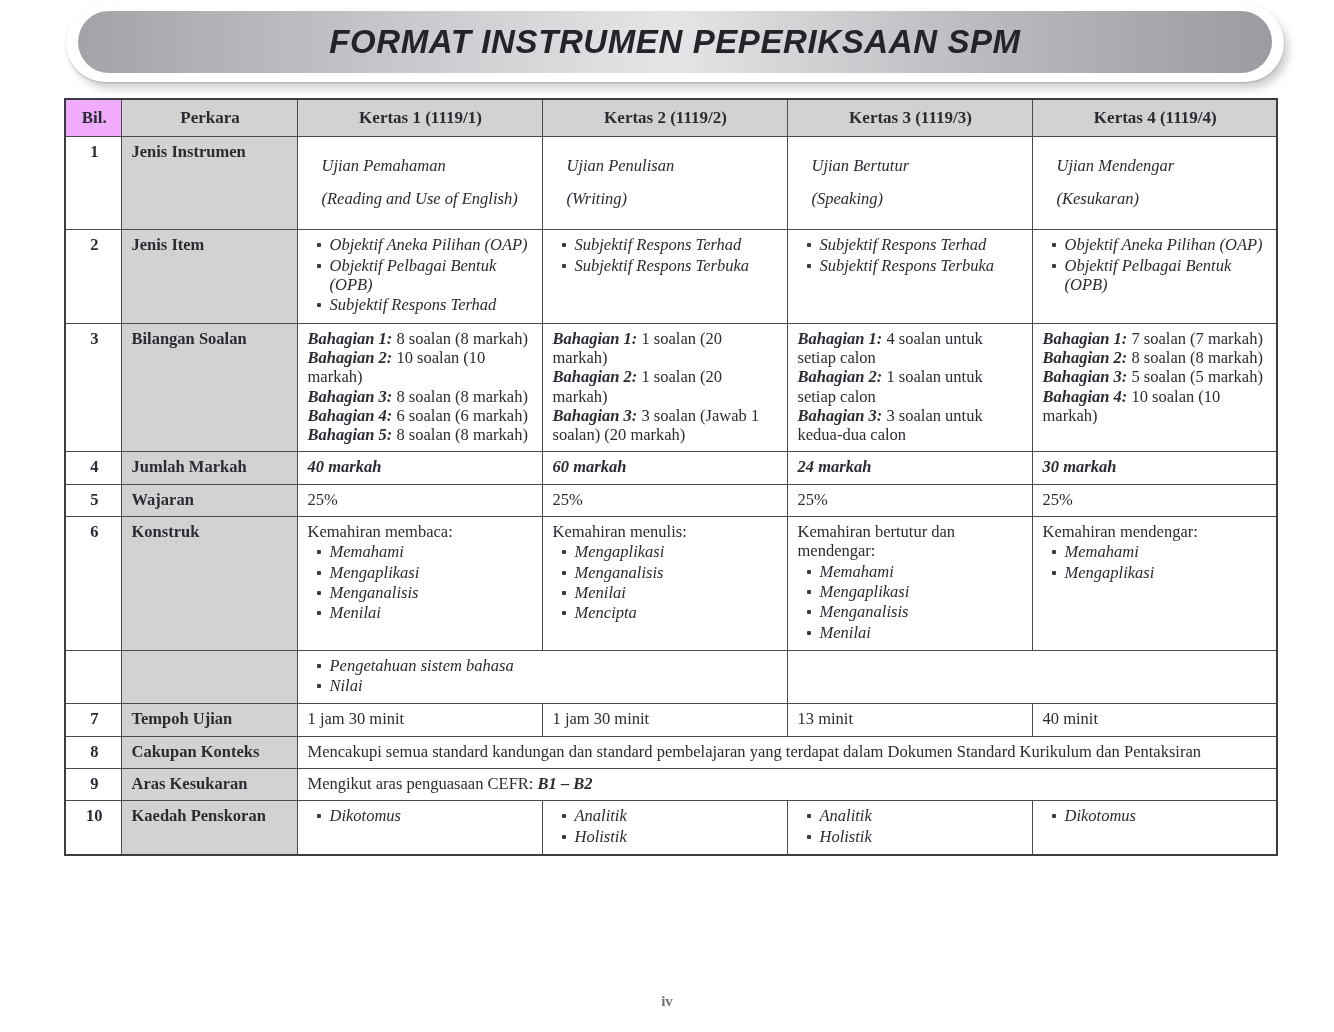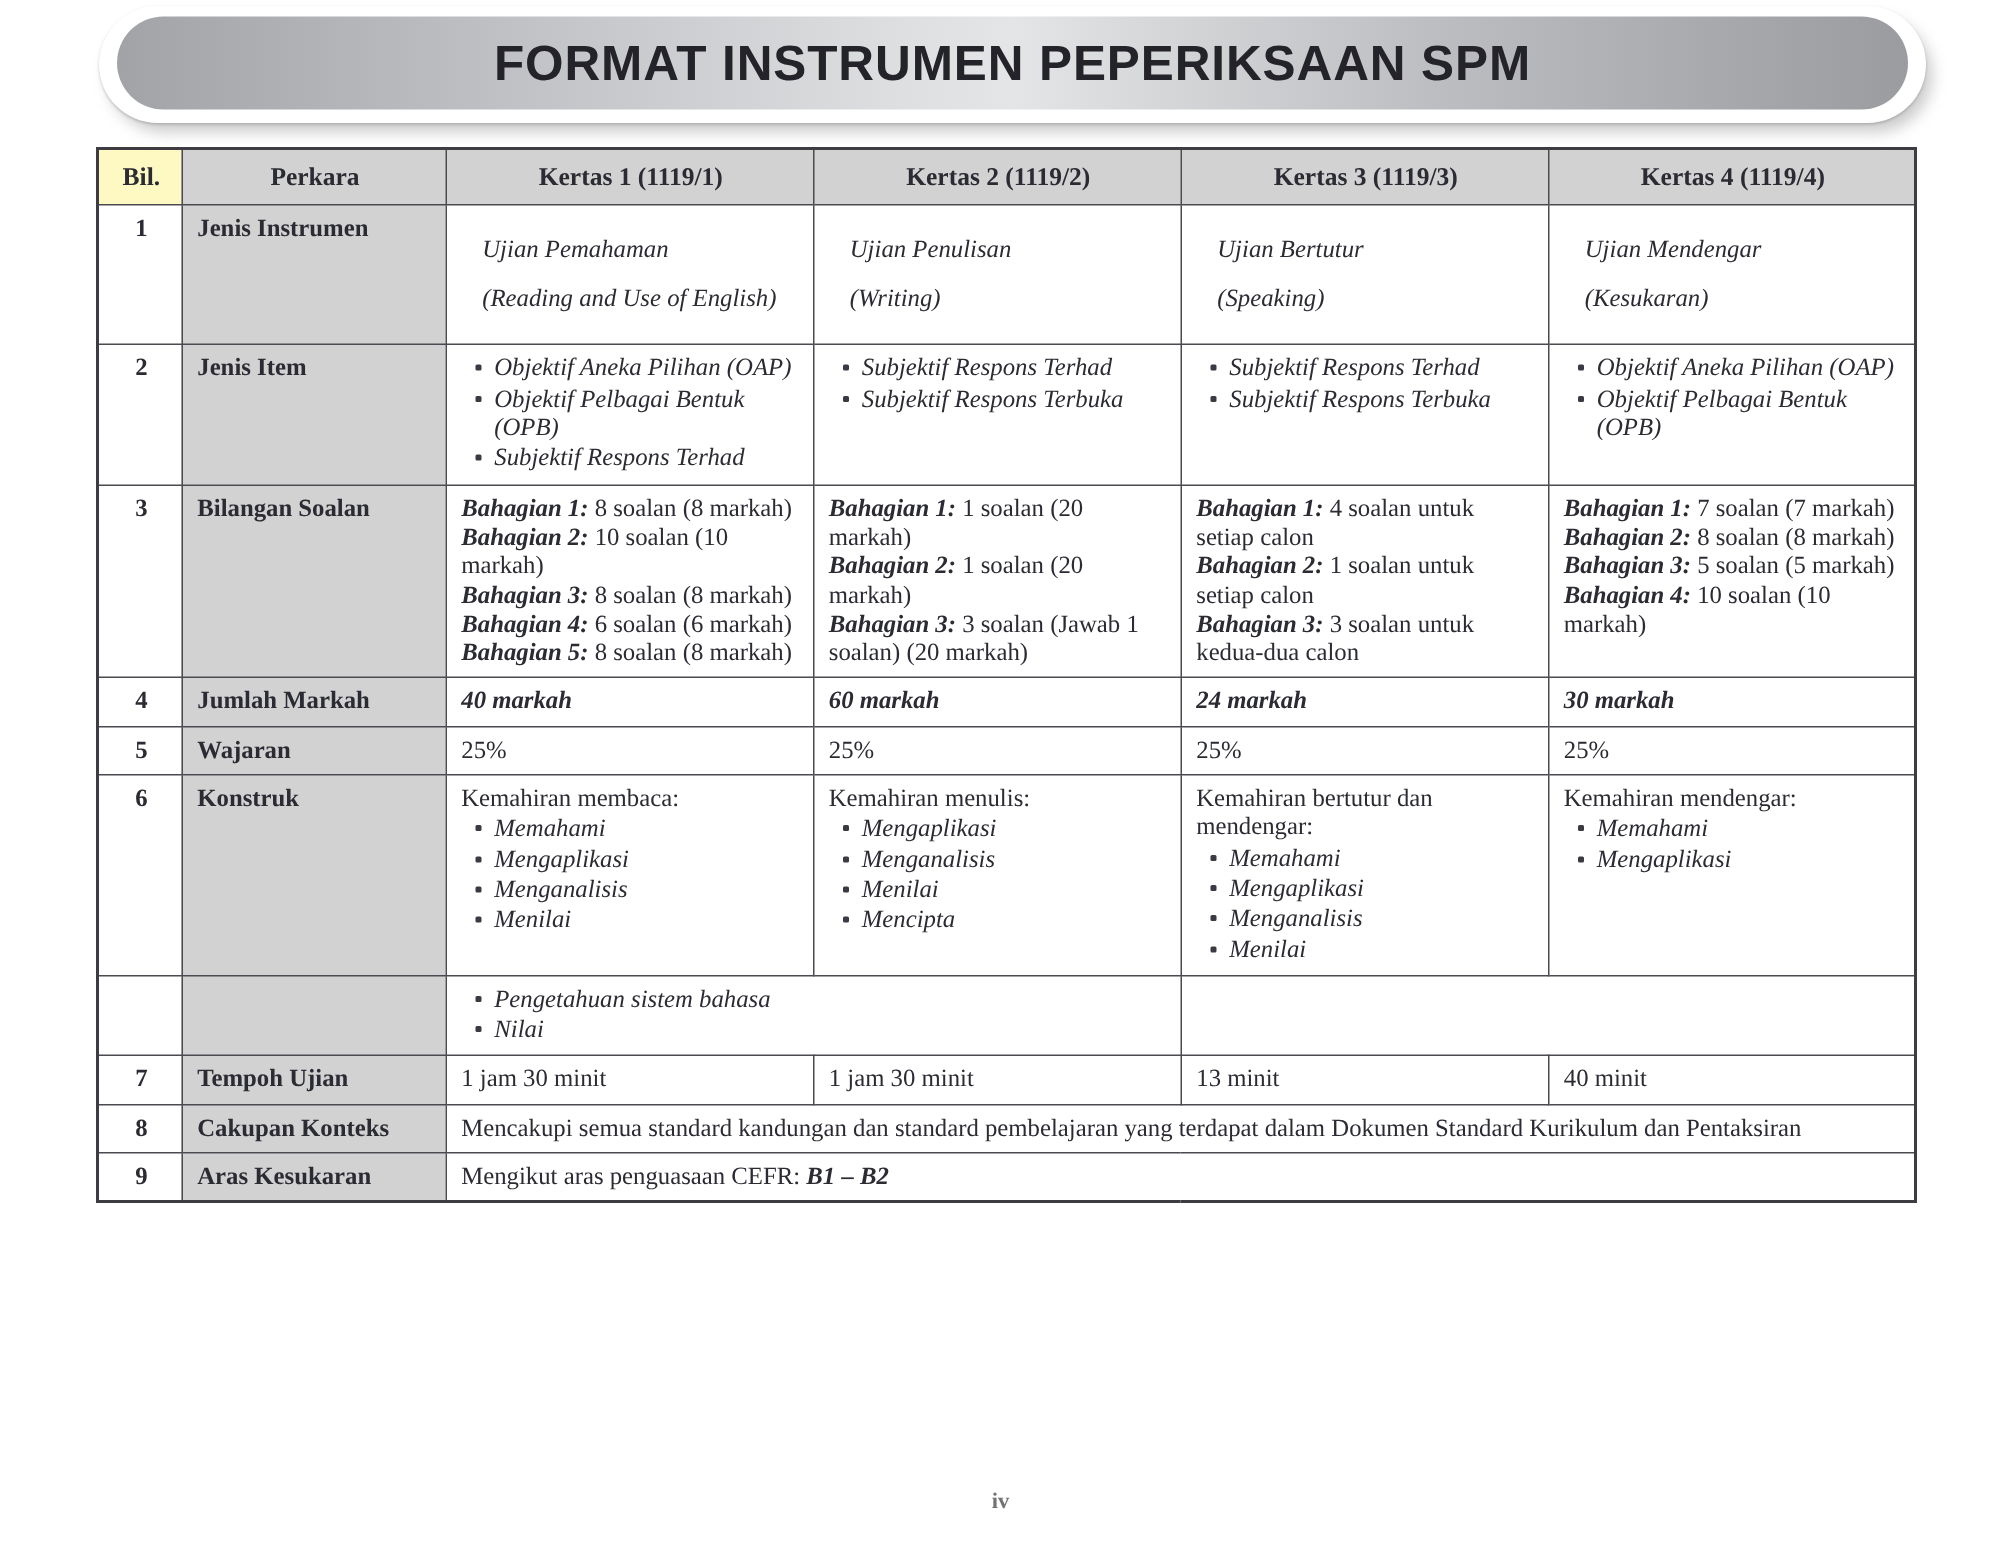--- a/index.html
+++ b/index.html
@@ -56,20 +56,21 @@
         #dedfe1 44%,
         #e4e5e6 50%,
         #d6d7d9 58%,
         #bcbdc0 74%,
         #a7a8ab 90%,
         #9b9c9f 100%);
     display: flex;
     flex-direction: column;
     align-items: center;
     justify-content: center;
+    font-style: italic;
   }
   .banner-line {
     font-family: "Liberation Sans", "DejaVu Sans", sans-serif;
     font-weight: bold;
     font-size: 33px;
     letter-spacing: .6px;
     color: #232329;
     line-height: 1.16;
     text-align: center;
     white-space: nowrap;
@@ -103,21 +104,21 @@
   
   tr.hdr th {
     text-align: center;
     vertical-align: middle;
     font-weight: bold;
     font-size: 17px;
     padding-top: 8px;
     padding-bottom: 8px;
     background: #d2d2d2;
   }
-  tr.hdr th.bil-hdr { background: #fef9c3; }
+  tr.hdr th.bil-hdr { background: #f0abfc; }
 
   td.bil {
     text-align: center;
     vertical-align: middle;
     font-weight: bold;
     font-size: 17px;
     background: #ffffff;
   }
   td.perkara {
     background: #d2d2d2;
@@ -368,17 +369,43 @@
   </tr>
 
   <tr>
     <td class="bil">9</td>
     <td class="perkara">Aras Kesukaran</td>
     <td class="body mid" colspan="4">
       <span>Mengikut aras penguasaan CEFR: </span><span class="bold">B1 – B2</span>
     </td>
   </tr>
 
+  <tr>
+    <td class="bil">10</td>
+    <td class="perkara top">Kaedah Penskoran</td>
+    <td class="body">
+            <ul class="bl">
+              <li>Dikotomus</li>
+            </ul>
+          </td>
+    <td class="body">
+            <ul class="bl">
+              <li>Analitik</li>
+              <li>Holistik</li>
+            </ul>
+          </td>
+    <td class="body">
+            <ul class="bl">
+              <li>Analitik</li>
+              <li>Holistik</li>
+            </ul>
+          </td>
+    <td class="body">
+            <ul class="bl">
+              <li>Dikotomus</li>
+            </ul>
+          </td>
+  </tr>
 </tbody>
     </table>
 </div>
 
 <div class="folio">iv</div>
 
 </body></html>

